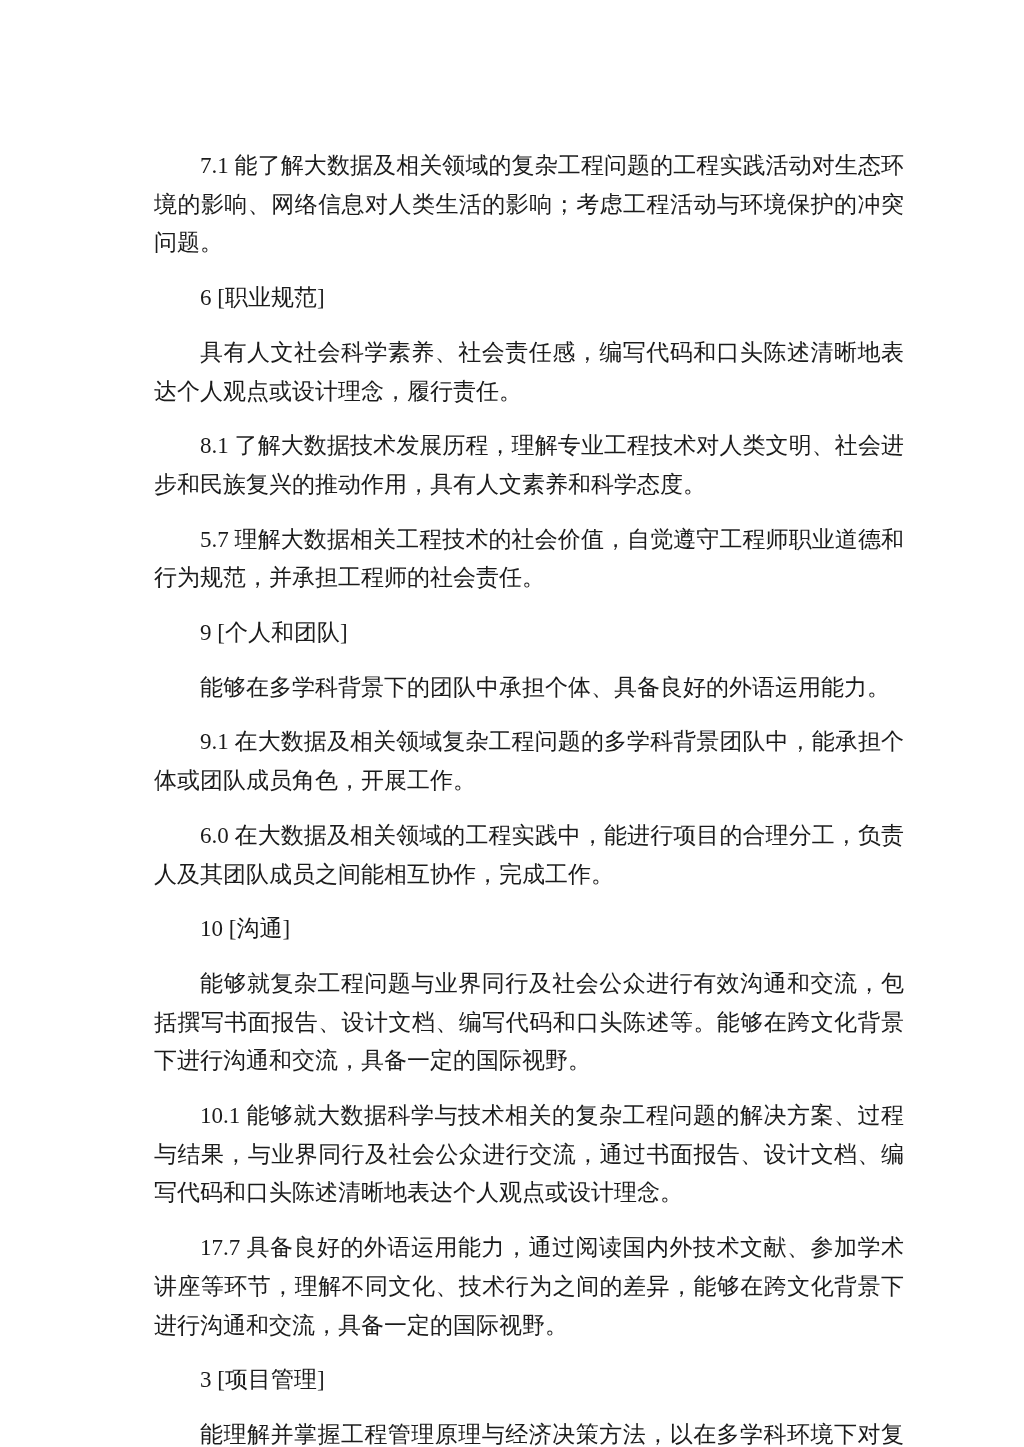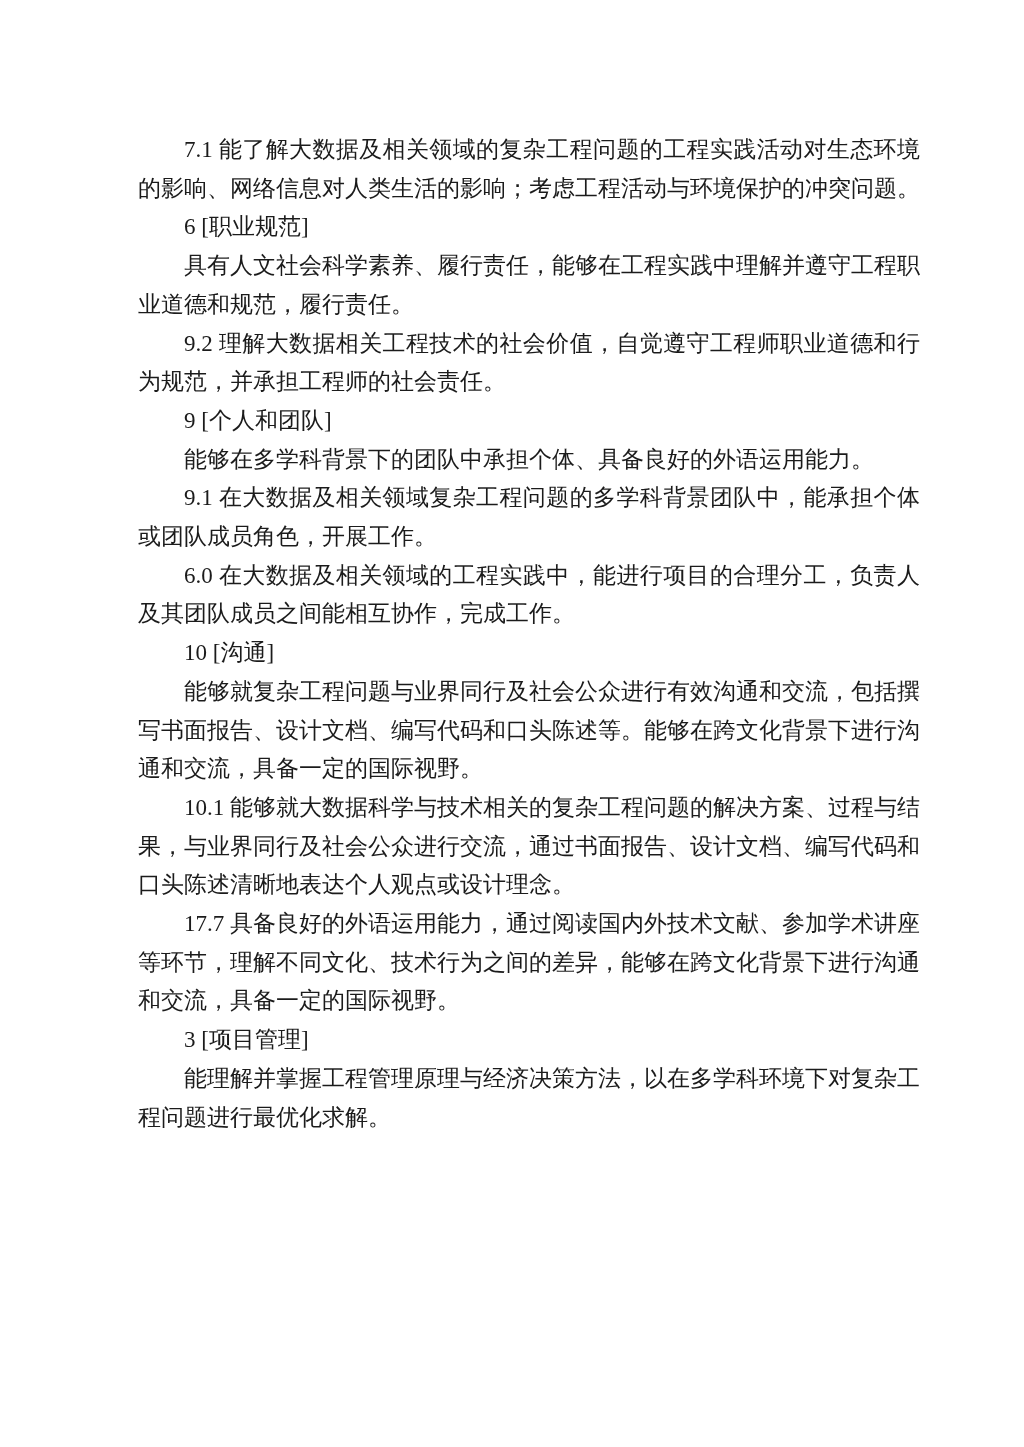--- a/index.html
+++ b/index.html
@@ -20,36 +20,37 @@
     top: 131px;
     width: 782px;
     font-family: "Liberation Serif", "DejaVu Serif", serif;
     font-size: 23px;
     line-height: 38.7px;
     color: #1b1b1b;
     text-align: justify;
     text-justify: inter-ideograph;
   }
   .content p {
-    margin: 0;
+    margin: 16px;
     padding: 0;
     text-indent: 2em;
     word-break: normal;
     overflow-wrap: break-word;
   }
 </style>
 </head>
 <body>
 
 <div class="page">
   <div class="content">
     <p>7.1 能了解大数据及相关领域的复杂工程问题的工程实践活动对生态环境的影响、网络信息对人类生活的影响；考虑工程活动与环境保护的冲突问题。</p>
     <p>6 [职业规范]</p>
-    <p>具有人文社会科学素养、履行责任，能够在工程实践中理解并遵守工程职业道德和规范，履行责任。</p>
-    <p>9.2 理解大数据相关工程技术的社会价值，自觉遵守工程师职业道德和行为规范，并承担工程师的社会责任。</p>
+    <p>具有人文社会科学素养、社会责任感，编写代码和口头陈述清晰地表达个人观点或设计理念，履行责任。</p>
+    <p>8.1 了解大数据技术发展历程，理解专业工程技术对人类文明、社会进步和民族复兴的推动作用，具有人文素养和科学态度。</p>
+    <p>5.7 理解大数据相关工程技术的社会价值，自觉遵守工程师职业道德和行为规范，并承担工程师的社会责任。</p>
     <p>9 [个人和团队]</p>
     <p>能够在多学科背景下的团队中承担个体、具备良好的外语运用能力。</p>
     <p>9.1 在大数据及相关领域复杂工程问题的多学科背景团队中，能承担个体或团队成员角色，开展工作。</p>
     <p>6.0 在大数据及相关领域的工程实践中，能进行项目的合理分工，负责人及其团队成员之间能相互协作，完成工作。</p>
     <p>10 [沟通]</p>
     <p>能够就复杂工程问题与业界同行及社会公众进行有效沟通和交流，包括撰写书面报告、设计文档、编写代码和口头陈述等。能够在跨文化背景下进行沟通和交流，具备一定的国际视野。</p>
     <p>10.1 能够就大数据科学与技术相关的复杂工程问题的解决方案、过程与结果，与业界同行及社会公众进行交流，通过书面报告、设计文档、编写代码和口头陈述清晰地表达个人观点或设计理念。</p>
     <p>17.7 具备良好的外语运用能力，通过阅读国内外技术文献、参加学术讲座等环节，理解不同文化、技术行为之间的差异，能够在跨文化背景下进行沟通和交流，具备一定的国际视野。</p>
     <p>3 [项目管理]</p>
     <p>能理解并掌握工程管理原理与经济决策方法，以在多学科环境下对复杂工程问题进行最优化求解。</p>

